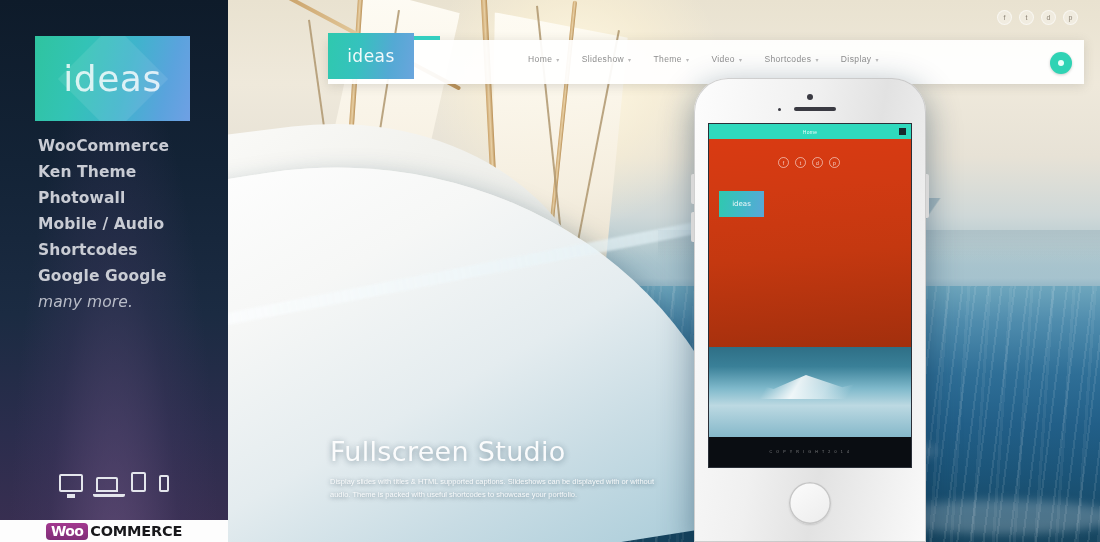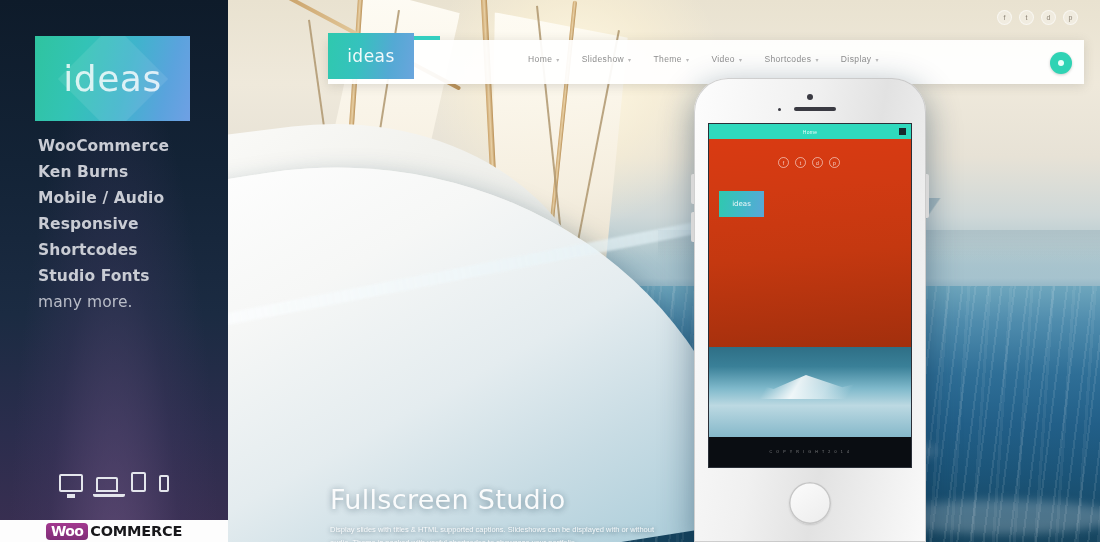--- a/index.html
+++ b/index.html
@@ -120,21 +120,20 @@
     box-shadow:0 1px 3px rgba(0,0,0,.2);
   }
   .nav-btn i { width:6px; height:6px; border-radius:50%; background:#eafff9; display:block; }
 
   
   .hero { position:absolute; left:102px; top:438px; width:400px; z-index:6; }
   .hero h1 {
     font-size:27px; font-weight:400; color:rgba(255,255,255,.93);
     letter-spacing:.3px; line-height:1; text-shadow:0 1px 6px rgba(10,40,60,.45);
     font-family:"DejaVu Sans", sans-serif;
-    margin-top:48px;
   }
   .hero p {
     margin-top:10px; font-size:7.5px; line-height:1.75; color:rgba(255,255,255,.90);
     text-shadow:0 1px 4px rgba(10,40,60,.5); width:345px;
   }
 
   
   .phone {
     position:absolute; left:466px; top:78px; width:232px; height:464px; z-index:7;
     border-radius:34px 34px 0 0;
@@ -215,21 +214,21 @@
   }
   .logo-box span {
     position:relative; font-size:36px; letter-spacing:.5px;
     color:rgba(255,255,255,.80); font-family:"DejaVu Sans", sans-serif;
   }
   .features { position:absolute; left:38px; top:133px; width:185px; }
   .features li {
     list-style:none; font-size:15.5px; line-height:1.68; color:#c9ccd4; letter-spacing:.1px;
     font-family:"DejaVu Sans", sans-serif; font-weight:700;
   }
-  .features li.soft { font-weight:400; color:#b9bdc8; }
+  .features li.soft { font-weight:400; color:#b9bdc8;font-style:italic; }
   .devices { position:absolute; left:0; top:472px; width:228px; display:flex;
              justify-content:center; align-items:flex-end; gap:13px; }
   .dev { position:relative; }
   .dev-desktop { width:24px; height:18px; border:2.5px solid #e4e6ec; border-radius:2px; }
   .dev-desktop:after{ content:""; position:absolute; left:50%; top:18px; margin-left:-4px;
                       width:8px; height:4px; background:#e4e6ec; }
   .dev-laptop { width:22px; height:15px; border:2.5px solid #e4e6ec; border-radius:2px 2px 0 0; }
   .dev-laptop:after{ content:""; position:absolute; left:-5px; top:15px; width:32px; height:3px;
                      background:#e4e6ec; border-radius:0 0 2px 2px; }
   .dev-tablet { width:15px; height:20px; border:2.5px solid #e4e6ec; border-radius:2px; }
@@ -377,25 +376,25 @@
 
   <div class="sidebar">
 
     <div class="logo-box">
       <div class="logo-diamond"></div>
       <span>ideas</span>
     </div>
 
     <ul class="features">
       <li>WooCommerce</li>
-      <li>Ken Burns</li>
+      <li>Ken Theme</li>
+      <li>Photowall</li>
       <li>Mobile / Audio</li>
-      <li>Responsive</li>
       <li>Shortcodes</li>
-      <li>Studio Fonts</li>
+      <li>Google Google</li>
       <li class="soft">many more.</li>
     </ul>
 
     <div class="devices">
       <div class="dev dev-desktop"></div>
       <div class="dev dev-laptop"></div>
       <div class="dev dev-tablet"></div>
       <div class="dev dev-phone"></div>
     </div>
 

